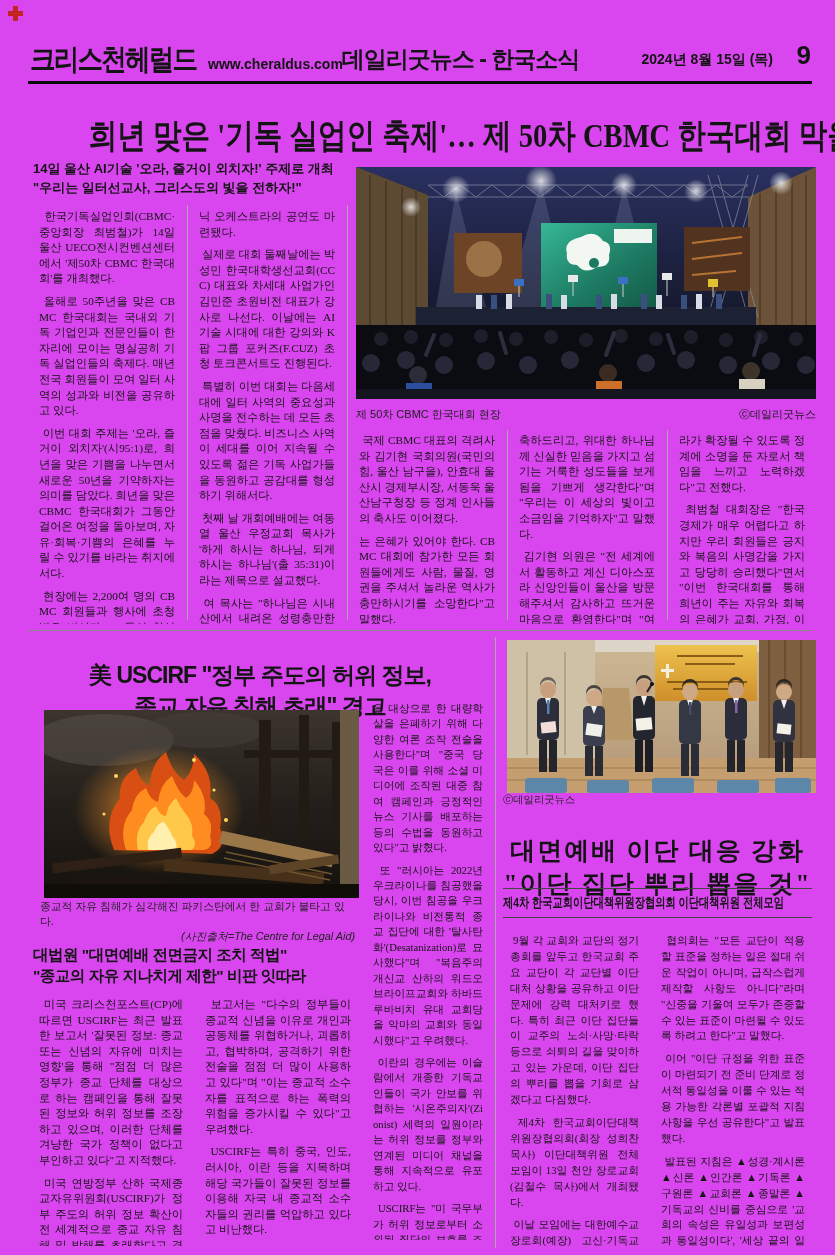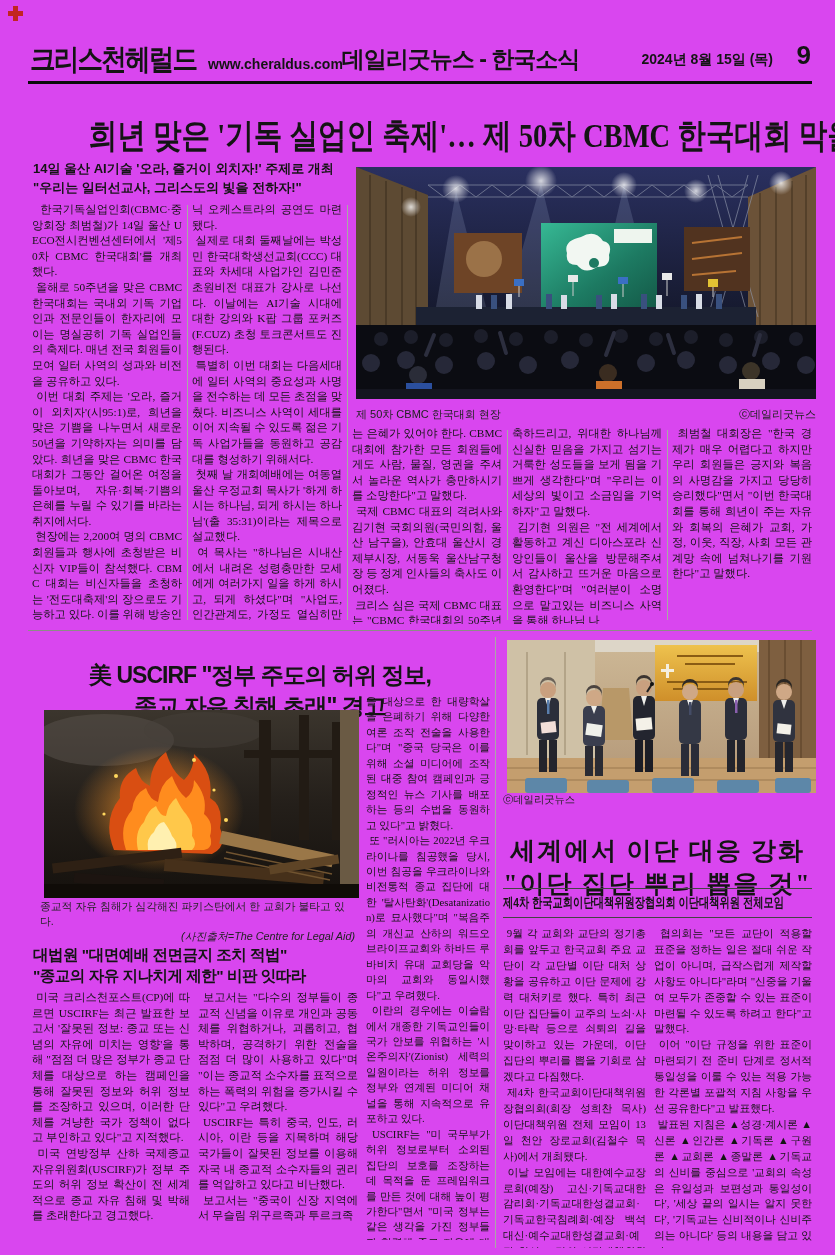--- a/index.html
+++ b/index.html
@@ -15,21 +15,21 @@
   .dateline{position:absolute;right:62px;top:51px;font-size:14px;font-weight:700;}
   .page-num{position:absolute;right:24px;top:40px;font-size:26px;font-weight:700;}
   .header-rule{position:absolute;left:28px;right:23px;top:81px;border-top:3px solid #0a0a0a;}
   
   .main-headline{position:absolute;left:26px;top:90px;width:784px;text-align:center;
         font-family:"Liberation Serif","DejaVu Serif",serif;font-size:34px;font-weight:900;
         white-space:nowrap;transform:scaleX(.84);transform-origin:center;letter-spacing:0;}
   .lede{position:absolute;left:33px;top:159px;width:330px;font-size:13px;font-weight:700;line-height:19px;}
   .body-col{position:absolute;overflow:hidden;
         font-family:"Liberation Serif","DejaVu Serif",serif;font-size:11.3px;line-height:15.6px;}
-  .body-col p{margin:0;text-align:justify;word-break:break-all;}
+  .body-col p{margin:7px;text-align:justify;word-break:break-all;}
   .c1{left:32px;top:202px;width:150px;height:422px;}
   .c2{left:192px;top:202px;width:150px;height:422px;}
   .c3{left:352px;top:426px;width:150px;height:198px;}
   .c4{left:512px;top:426px;width:150px;height:198px;}
   .c5{left:672px;top:426px;width:140px;height:198px;}
   .vrule{position:absolute;border-left:1px solid #a9a9a4;}
   .vr1{left:187px;top:205px;height:415px;}
   .vr2{left:347px;top:205px;height:415px;}
   .vr3{left:507px;top:430px;height:190px;}
   .vr4{left:667px;top:430px;height:190px;}
@@ -245,29 +245,30 @@
           <rect x="0" y="222" width="460" height="10"></rect>
         </g>
     </svg>
     <figcaption class="cap-row">
       <span>제 50차 CBMC 한국대회 현장</span>
       <span>ⓒ데일리굿뉴스</span>
     </figcaption>
   </figure>
 
   <div class="body-col c3">
+      <p>&nbsp;국제 CBMC 대표의 격려사와 김기현 국회의원(국민의힘, 울산 남구을), 안효대 울산시 경제부시장, 서동욱 울산남구청장 등 정계 인사들의 축사도 이어졌다.</p>
       <p>는 은혜가 있어야 한다. CBMC 대회에 참가한 모든 회원들에게도 사람, 물질, 영권을 주셔서 놀라운 역사가 충만하시기를 소망한다"고 말했다.</p>
-      <p>&nbsp;국제 CBMC 대표의 격려사와 김기현 국회의원(국민의힘, 울산 남구을), 안효대 울산시 경제부시장, 서동욱 울산남구청장 등 정계 인사들의 축사도 이어졌다.</p>
       <p>&nbsp;크리스 심은 국제 CBMC 대표는 "CBMC 한국대회의 50주년을</p>
     </div>
   <div class="body-col c4">
       <p>축하드리고, 위대한 하나님께 신실한 믿음을 가지고 섬기는 거룩한 성도들을 보게 됨을 기쁘게 생각한다"며 "우리는 이 세상의 빛이고 소금임을 기억하자"고 말했다.</p>
       <p>&nbsp;김기현 의원은 "전 세계에서 활동하고 계신 디아스포라 신앙인들이 울산을 방문해주셔서 감사하고 뜨거운 마음으로 환영한다"며 "여러분이 소명으로 맡고있는 비즈니스 사역을 통해 하나님 나</p>
     </div>
   <div class="body-col c5">
+      <p>라가 확장될 수 있도록 정계에 소명을 둔 자로서 책임을 느끼고 노력하겠다"고 전했다.</p>
       <p>&nbsp;최범철 대회장은 "한국 경제가 매우 어렵다고 하지만 우리 회원들은 긍지와 복음의 사명감을 가지고 당당히 승리했다"면서 "이번 한국대회를 통해 희년이 주는 자유와 회복의 은혜가 교회, 가정, 이웃, 직장, 사회 모든 관계망 속에 넘쳐나기를 기원한다"고 말했다.</p>
     </div>
 
   <div class="vrule vr1"></div>
   <div class="vrule vr2"></div>
   <div class="vrule vr3"></div>
   <div class="vrule vr4"></div>
 
   <div class="mid-rule"></div>
   <div class="center-divider"></div>
@@ -461,21 +462,21 @@
             <rect x="12" y="58" width="8" height="30" fill="#25262e"></rect>
           </g>
       </g>
     </svg>
   </figure>
   <div class="heresy-cap">
     <span>ⓒ데일리굿뉴스</span>
   </div>
 
   <h2 class="heresy-headline">
-    <div>세계에서 이단 대응 강화</div>
+    <div>대면예배 이단 대응 강화</div>
     <div>"이단 집단 뿌리 뽑을 것"</div>
   </h2>
 
   <div class="heresy-kicker-rule-top"></div>
   <div class="heresy-subhead">제4차 한국교회이단대책위원장협의회 이단대책위원 전체모임</div>
   <div class="heresy-kicker-rule-bot"></div>
 
   <div class="body-col h1col">
       <p>&nbsp;9월 각 교회와 교단의 정기총회를 앞두고 한국교회 주요 교단이 각 교단별 이단 대처 상황을 공유하고 이단 문제에 강력 대처키로 했다. 특히 최근 이단 집단들이 교주의 노쇠·사망·타락 등으로 쇠퇴의 길을 맞이하고 있는 가운데, 이단 집단의 뿌리를 뽑을 기회로 삼겠다고 다짐했다.</p>
       <p>&nbsp;제4차 한국교회이단대책위원장협의회(회장 성희찬 목사) 이단대책위원 전체 모임이 13일 천안 장로교회(김철수 목사)에서 개최됐다.</p>

